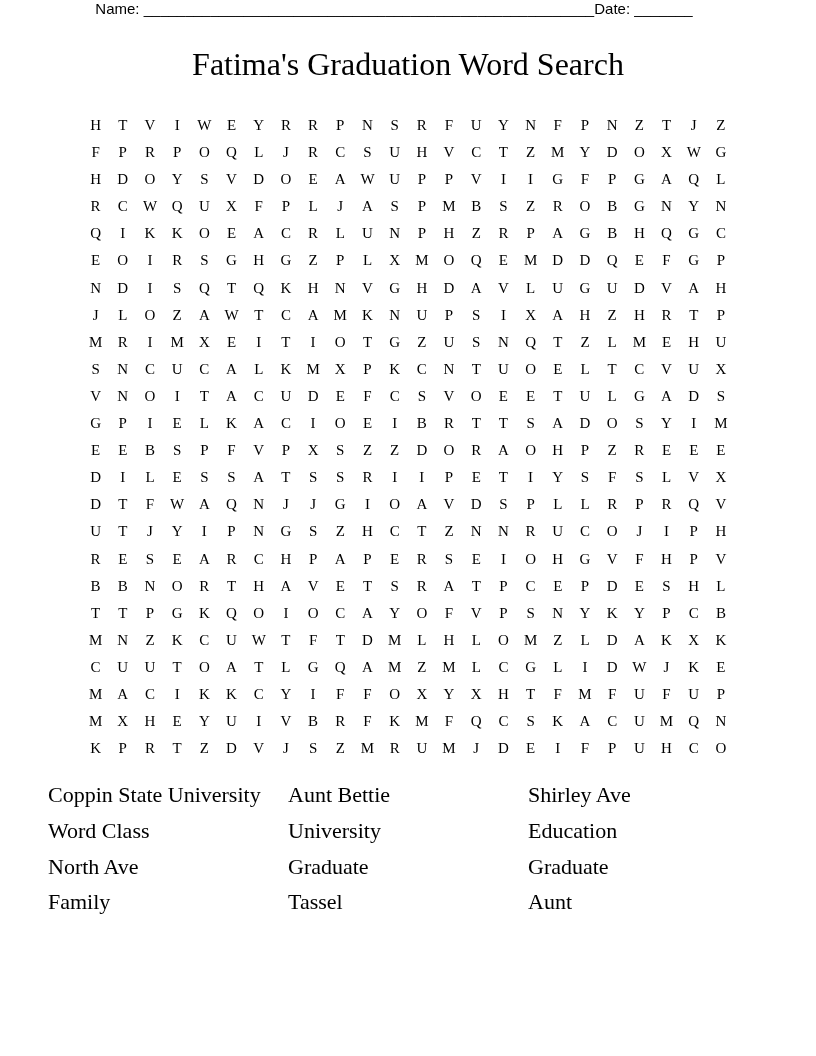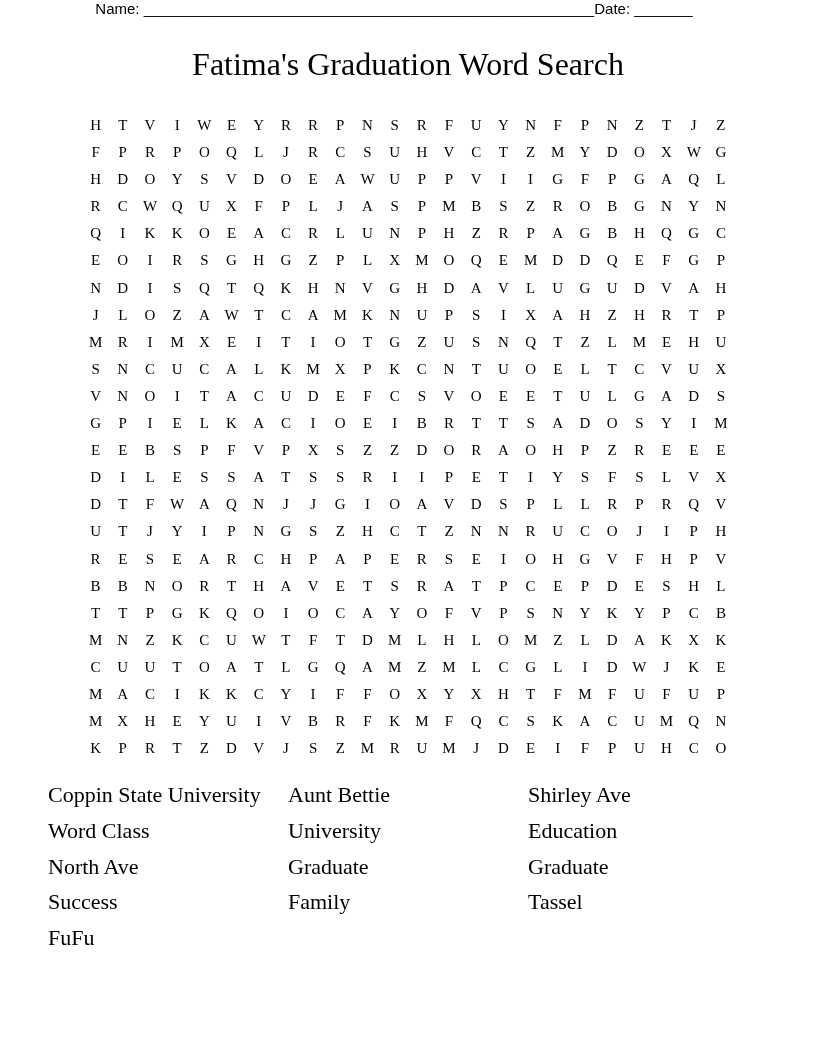--- a/index.html
+++ b/index.html
@@ -619,17 +619,16 @@
 <div class="words" id="words">
     <div>Coppin State University</div>
     <div>Aunt Bettie</div>
     <div>Shirley Ave</div>
     <div>Word Class</div>
     <div>University</div>
     <div>Education</div>
     <div>North Ave</div>
     <div>Graduate</div>
     <div>Graduate</div>
-    <div>Success</div>
     <div>Family</div>
     <div>Tassel</div>
-    <div>FuFu</div>
+    <div>Aunt</div>
   </div>
 
 </body></html>

